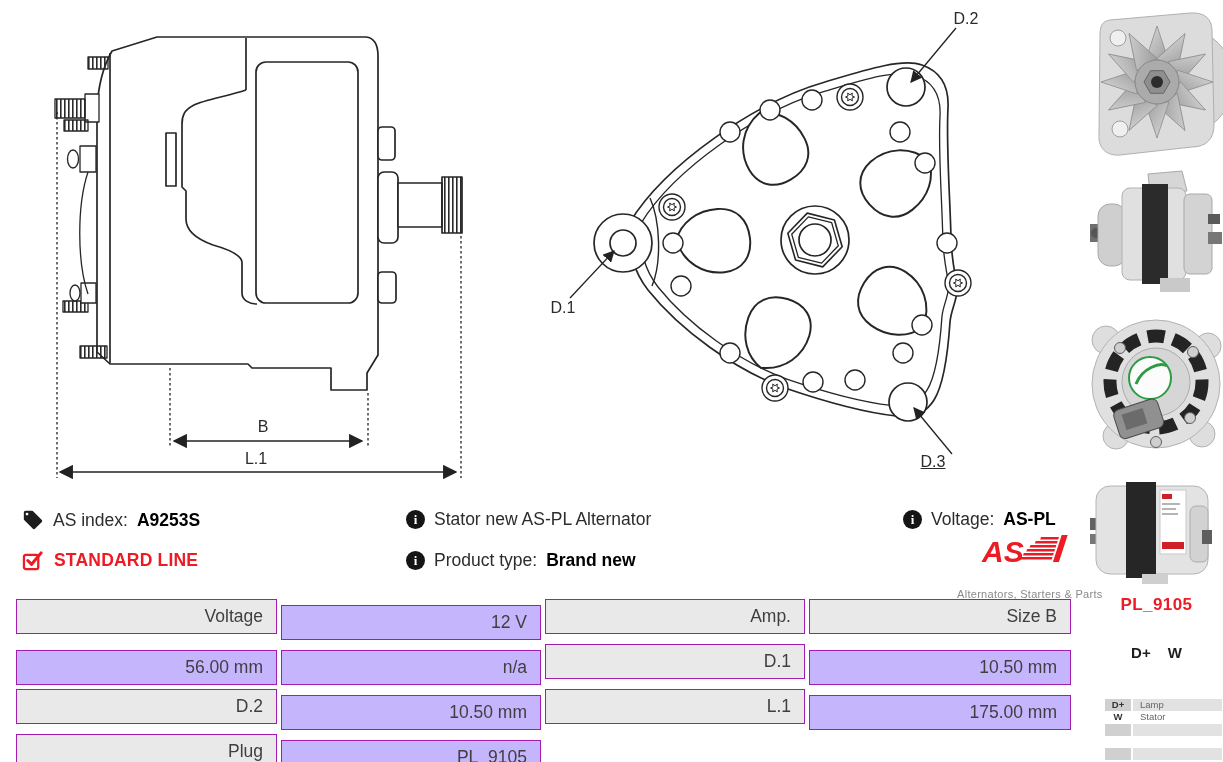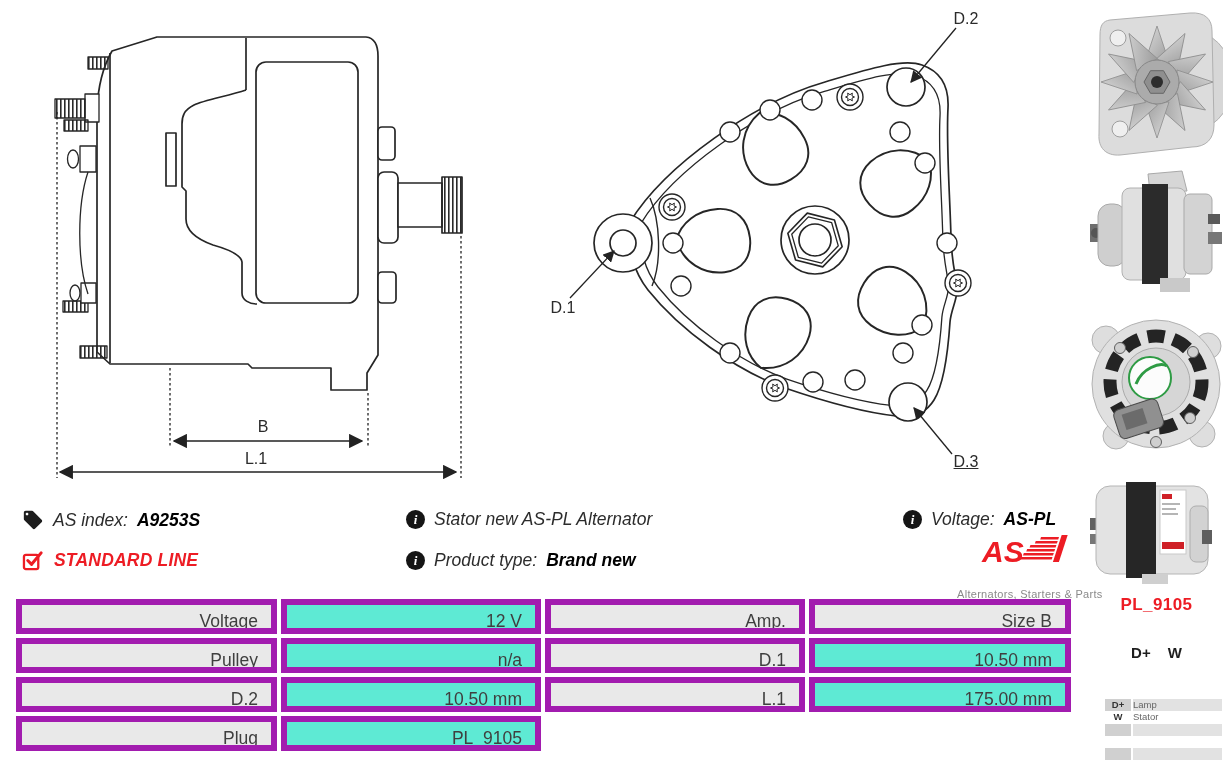--- a/index.html
+++ b/index.html
@@ -5,48 +5,48 @@
   html,body{margin:0;padding:0;background:#fff;}
   .page{position:relative;width:1223px;height:762px;background:#ffffff;overflow:hidden;
         font-family:"Liberation Sans", sans-serif;color:#2e2e2e;}
   svg text{font-family:"Liberation Sans", sans-serif;}
 
   
   .drawing{position:absolute;}
   .dim-label{position:absolute;font-size:16px;color:#2b2b2b;text-align:center;}
 
   
-  .info-item{position:absolute;display:flex;align-items:center;gap:9px;font-size:17.5px;color:#2c2c2c;white-space:nowrap;font-style:italic;}
+  .info-item{position:absolute;display:flex;align-items:center;gap:9px;font-size:17.5px;color:#2c2c2c;white-space:nowrap;}
   .info-item b{font-weight:bold;color:#000000;}
   .red{color:#ed1c24 !important;font-weight:bold;letter-spacing:0.2px;}
   .info-circle{width:19px;height:19px;border-radius:50%;background:#151515;color:#fff;display:flex;
                align-items:center;justify-content:center;font-size:13px;font-weight:bold;flex:0 0 auto;
                font-family:"Liberation Serif", serif;}
   .as-logo{position:absolute;left:957px;top:534px;width:122px;text-align:center;}
   .as-logo .tagline{font-size:11px;color:#8a8a8a;margin-top:14px;letter-spacing:0.3px;white-space:nowrap;}
 
   
   .spec-table{position:absolute;left:16px;top:599px;width:1053px;display:grid;
               grid-template-columns:261px 260px 260px 262px;gap:4px;}
-  .spec-cell{box-sizing:border-box;height:35px;line-height:33px;border:6px solid #a21caf;
+  .spec-cell{box-sizing:border-box;height:35px;line-height:33px;border:1px solid #a21caf;
              text-align:right;padding-right:13px;font-size:17.5px;color:#3f3f3f;overflow:hidden;}
   .spec-label{background:#e9e9e9;}
-  .spec-value{background:#5eead4;}
+  .spec-value{background:#c4b5fd;margin-top:6px;}
 
   
   .thumb{position:absolute;left:1090px;width:133px;}
   .plug-code{position:absolute;left:1090px;top:595px;width:133px;text-align:center;
              color:#ed1c24;font-weight:bold;font-size:17px;letter-spacing:0.4px;}
   .pins-row{position:absolute;left:1090px;top:644px;width:133px;display:flex;justify-content:center;
             gap:17px;font-size:15px;font-weight:bold;color:#1e1e1e;}
   .pin-table{position:absolute;left:1105px;top:699px;width:117px;}
   .pin-row{display:grid;grid-template-columns:26px 1fr;gap:2px;height:12.3px;line-height:12.3px;
            font-size:9.5px;color:#4a4a4a;}
   .pin-row .c1{text-align:center;font-weight:bold;color:#333;}
-  .pin-row .c2{color:#666;}
+  .pin-row .c2{padding-left:7px;color:#666;}
   .pin-row.g .c1{background:#d0d0d0;}
   .pin-row.g .c2{background:#e2e2e2;}
 </style>
 </head>
 <body>
 
 <div class="page">
 
   <svg class="drawing" style="left:0;top:0;" width="520" height="495" viewBox="0 0 520 495">
     <defs>
@@ -178,21 +178,21 @@
     </g>
 
     <g stroke="#222" stroke-width="1.3" fill="none">
       <line x1="40" y1="298" x2="84" y2="251" marker-end="url(#arr)"></line>
       <line x1="426" y1="28" x2="381" y2="82" marker-end="url(#arr)"></line>
       <line x1="422" y1="454" x2="384" y2="408" marker-end="url(#arr)"></line>
     </g>
   </svg>
   <span class="dim-label" style="left:543px;top:299px;width:40px;">D.1</span>
   <span class="dim-label" style="left:946px;top:10px;width:40px;">D.2</span>
-  <span class="dim-label" style="left:946px;top:453px;width:40px;text-decoration:underline;">D.3</span>
+  <span class="dim-label" style="left:913px;top:453px;width:40px;text-decoration:underline;">D.3</span>
 
   <div class="thumb" style="top:5px;height:158px;">
     <svg width="133" height="158" viewBox="0 0 133 158">
       <defs>
         <linearGradient id="metal" x1="0" y1="0" x2="1" y2="1">
           <stop offset="0" stop-color="#dcdcdc"></stop>
             <stop offset="1" stop-color="#9c9c9c"></stop>
         </linearGradient>
       </defs>
       <circle cx="90" cy="76" r="54" fill="#d7d7d7" stroke="#b2b2b2"></circle>
@@ -324,21 +324,21 @@
     </svg>
     <div class="tagline">Alternators, Starters &amp; Parts</div>
   </div>
 
   <div class="spec-table">
     <div class="spec-cell spec-label">Voltage</div>
     <div class="spec-cell spec-value">12 V</div>
     <div class="spec-cell spec-label">Amp.</div>
 
     <div class="spec-cell spec-label">Size B</div>
-    <div class="spec-cell spec-label">Pulley</div>
+    <div class="spec-cell spec-value">56.00 mm</div>
     <div class="spec-cell spec-value">n/a</div>
 
     <div class="spec-cell spec-label">D.1</div>
     <div class="spec-cell spec-value">10.50 mm</div>
     <div class="spec-cell spec-label">D.2</div>
     <div class="spec-cell spec-value">10.50 mm</div>
 
     <div class="spec-cell spec-label">L.1</div>
     <div class="spec-cell spec-value">175.00 mm</div>
     <div class="spec-cell spec-label">Plug</div>

